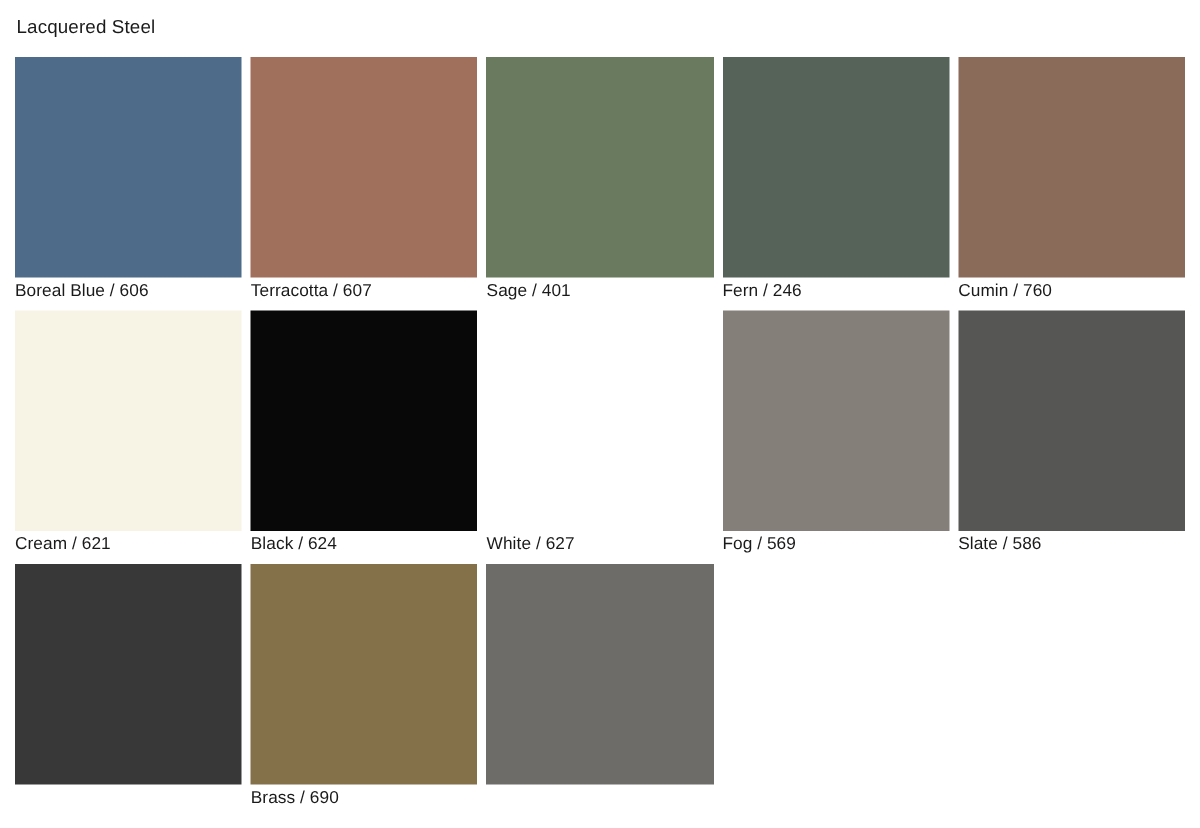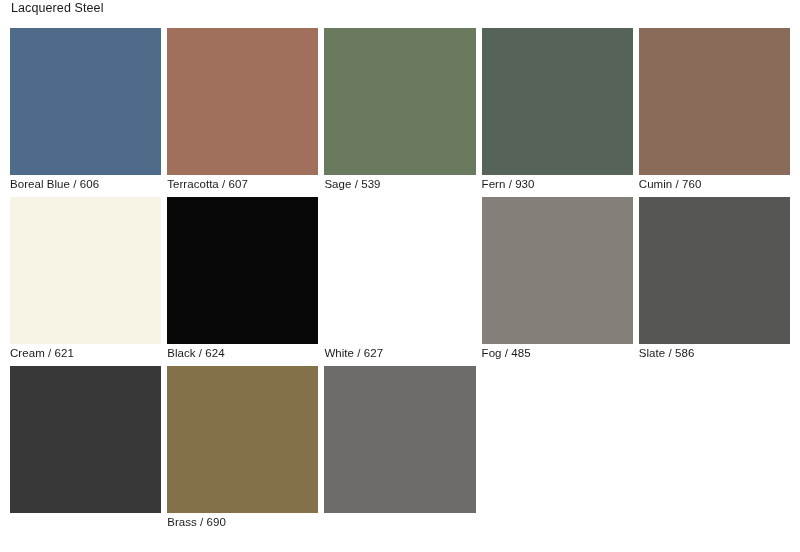--- a/index.html
+++ b/index.html
@@ -11,21 +11,21 @@
     width: 800px;
     height: 552px;
     font-family: "Liberation Sans", sans-serif;
     color: #1a1a1a;
     overflow: hidden;
   }
   .page {
     width: 800px;
     height: 496px;
     box-sizing: border-box;
-    padding: 1px 10px 0 10px;
+    padding: 11px 10px 0 10px;
     position: relative;
   }
   .chart-title {
     font-size: 12.5px;
     line-height: 15px;
     color: #1a1a1a;
     margin: 0 0 12px 1px;
     letter-spacing: 0.1px;
   }
   .swatch-grid {
@@ -70,26 +70,26 @@
       <div class="swatch-label">Boreal Blue / 606</div>
     </div>
 
     <div class="swatch-cell">
       <div class="swatch-chip" style="background-color: rgb(160, 112, 92);"></div>
       <div class="swatch-label">Terracotta / 607</div>
     </div>
 
     <div class="swatch-cell">
       <div class="swatch-chip" style="background-color: rgb(105, 122, 94);"></div>
-      <div class="swatch-label">Sage / 539</div>
+      <div class="swatch-label">Sage / 401</div>
     </div>
 
     <div class="swatch-cell">
       <div class="swatch-chip" style="background-color: rgb(86, 99, 89);"></div>
-      <div class="swatch-label">Fern / 930</div>
+      <div class="swatch-label">Fern / 246</div>
     </div>
 
     <div class="swatch-cell">
       <div class="swatch-chip" style="background-color: rgb(138, 107, 90);"></div>
       <div class="swatch-label">Cumin / 760</div>
     </div>
 
     <div class="swatch-cell">
       <div class="swatch-chip" style="background-color: rgb(247, 244, 230);"></div>
       <div class="swatch-label">Cream / 621</div>
@@ -101,21 +101,21 @@
     </div>
 
     <div class="swatch-cell">
       <div class="swatch-chip" style="background-color: rgb(255, 255, 255);"></div>
       <div class="swatch-label">White / 627</div>
     </div>
 
 
     <div class="swatch-cell">
       <div class="swatch-chip" style="background-color: rgb(132, 127, 121);"></div>
-      <div class="swatch-label">Fog / 485</div>
+      <div class="swatch-label">Fog / 569</div>
     </div>
 
     <div class="swatch-cell">
       <div class="swatch-chip" style="background-color: rgb(86, 86, 84);"></div>
       <div class="swatch-label">Slate / 586</div>
     </div>
 
     <div class="swatch-cell">
       <div class="swatch-chip" style="background-color: rgb(56, 56, 56);"></div>
     </div>

